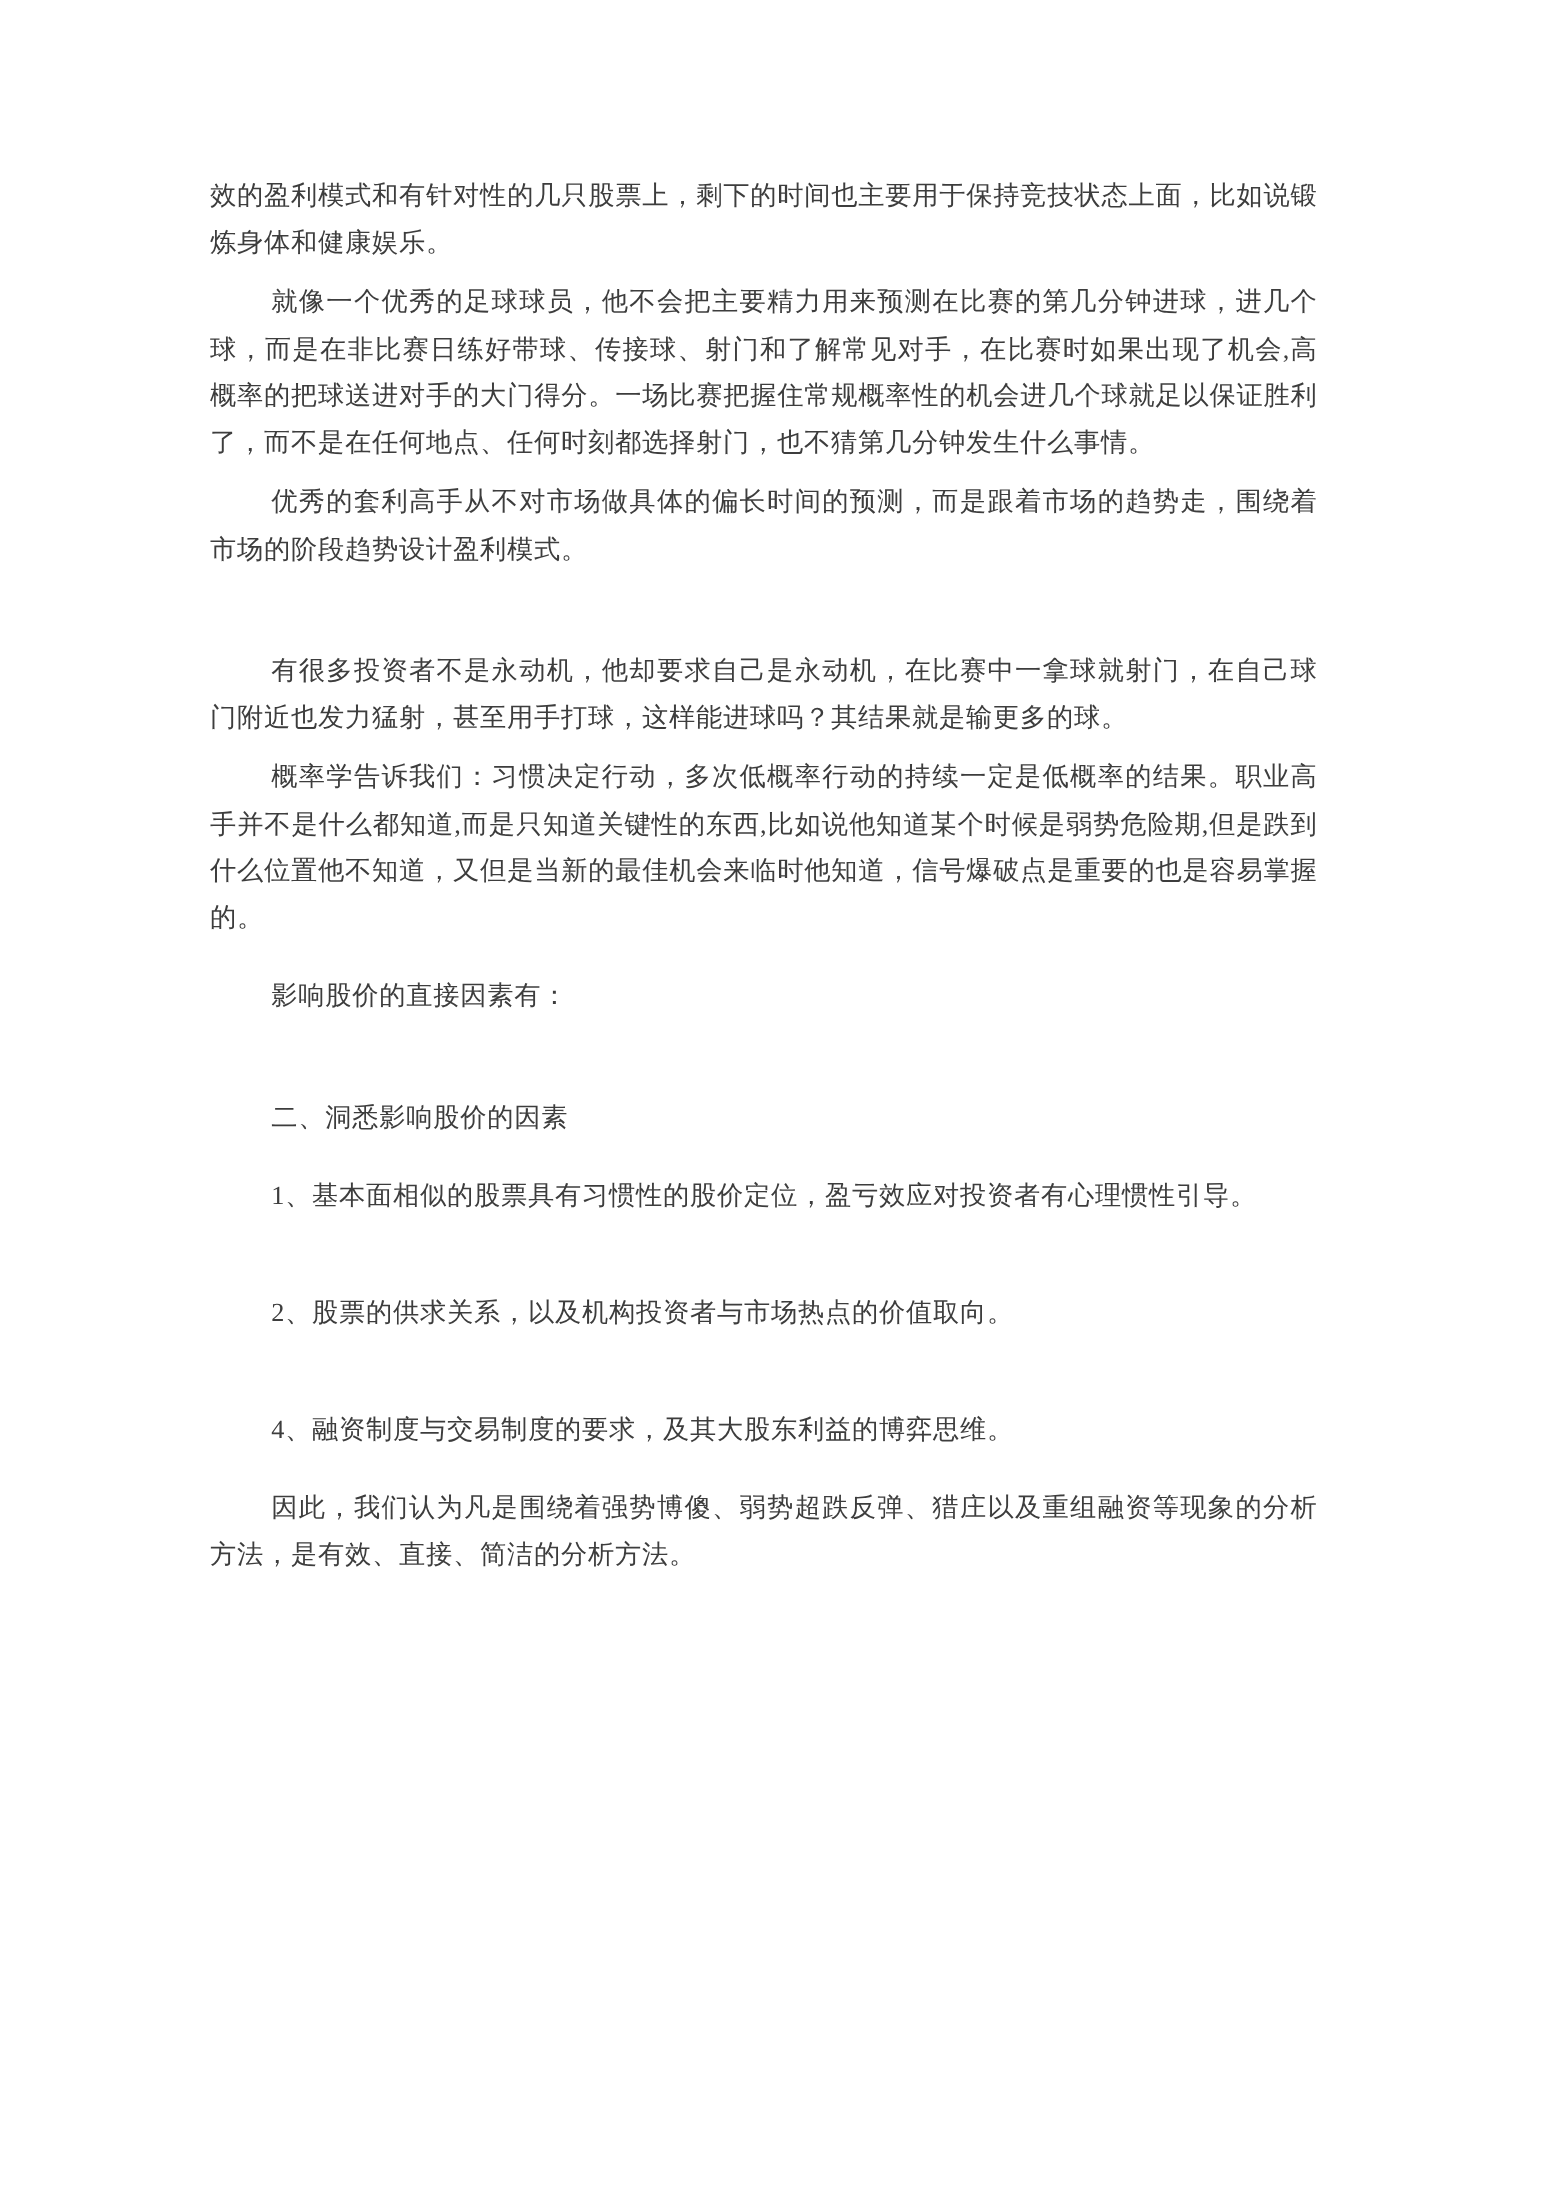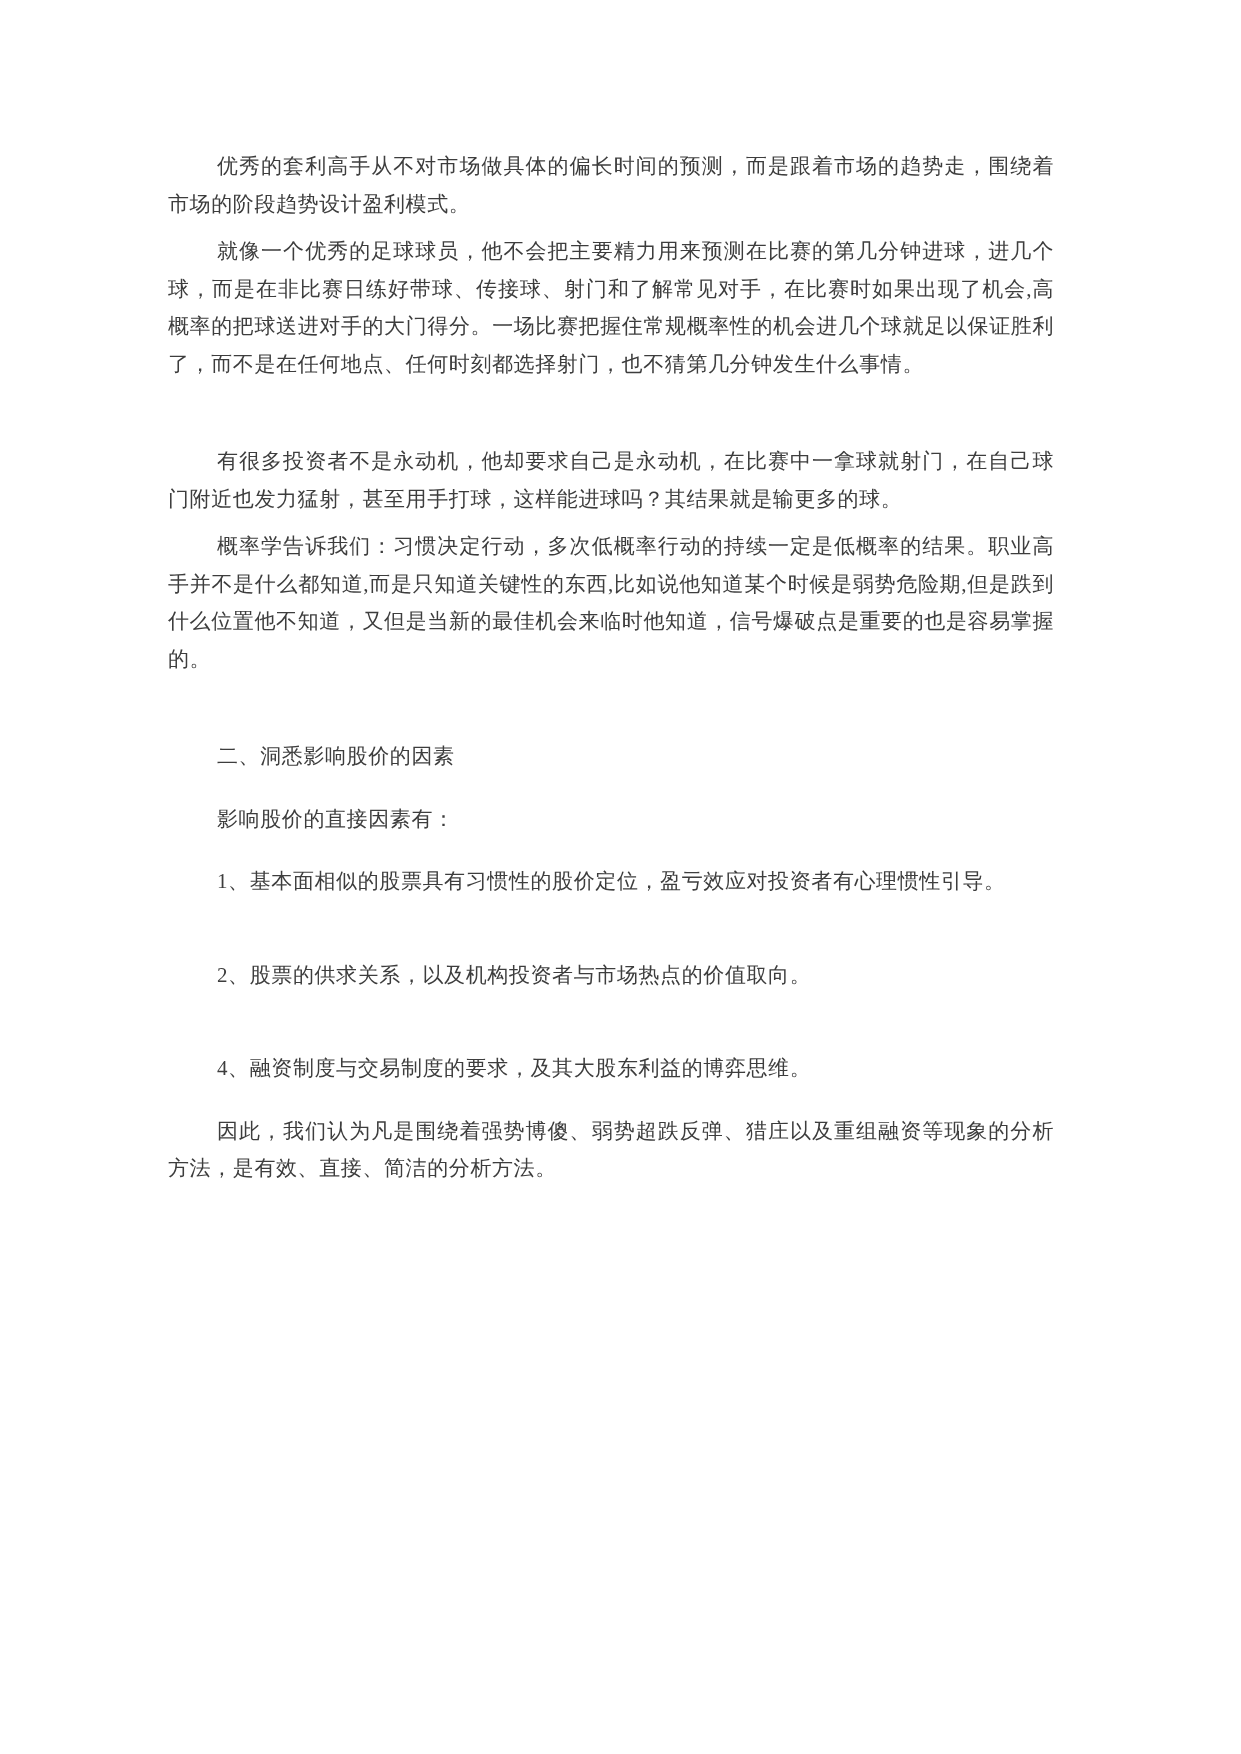--- a/index.html
+++ b/index.html
@@ -35,24 +35,25 @@
   .gap-s  { margin-top: 10px; }
   .gap-m  { margin-top: 25px; }
   .gap-l  { margin-top: 60px; }
   .gap-xl { margin-top: 56px; }
 </style>
 </head>
 <body>
 
 <div class="page">
   <div class="content">
+      <p class="para gap-first">效的盈利模式和有针对性的几只股票上，剩下的时间也主要用于保持竞技状态上面，比如说锻炼身体和健康娱乐。</p>
+      <p class="para gap-s indent">就像一个优秀的足球球员，他不会把主要精力用来预测在比赛的第几分钟进球，进几个球，而是在非比赛日练好带球、传接球、射门和了解常见对手，在比赛时如果出现了机会,高概率的把球送进对手的大门得分。一场比赛把握住常规概率性的机会进几个球就足以保证胜利了，而不是在任何地点、任何时刻都选择射门，也不猜第几分钟发生什么事情。</p>
       <p class="para gap-s indent">优秀的套利高手从不对市场做具体的偏长时间的预测，而是跟着市场的趋势走，围绕着市场的阶段趋势设计盈利模式。</p>
-      <p class="para gap-s indent">就像一个优秀的足球球员，他不会把主要精力用来预测在比赛的第几分钟进球，进几个球，而是在非比赛日练好带球、传接球、射门和了解常见对手，在比赛时如果出现了机会,高概率的把球送进对手的大门得分。一场比赛把握住常规概率性的机会进几个球就足以保证胜利了，而不是在任何地点、任何时刻都选择射门，也不猜第几分钟发生什么事情。</p>
       <p class="para gap-l indent">有很多投资者不是永动机，他却要求自己是永动机，在比赛中一拿球就射门，在自己球门附近也发力猛射，甚至用手打球，这样能进球吗？其结果就是输更多的球。</p>
       <p class="para gap-s indent">概率学告诉我们：习惯决定行动，多次低概率行动的持续一定是低概率的结果。职业高手并不是什么都知道,而是只知道关键性的东西,比如说他知道某个时候是弱势危险期,但是跌到什么位置他不知道，又但是当新的最佳机会来临时他知道，信号爆破点是重要的也是容易掌握的。</p>
+      <p class="para gap-m indent">影响股价的直接因素有：</p>
       <p class="para gap-l indent">二、洞悉影响股价的因素</p>
-      <p class="para gap-m indent">影响股价的直接因素有：</p>
       <p class="para gap-m indent">1、基本面相似的股票具有习惯性的股价定位，盈亏效应对投资者有心理惯性引导。</p>
       <p class="para gap-xl indent">2、股票的供求关系，以及机构投资者与市场热点的价值取向。</p>
       <p class="para gap-xl indent">4、融资制度与交易制度的要求，及其大股东利益的博弈思维。</p>
       <p class="para gap-m indent">因此，我们认为凡是围绕着强势博傻、弱势超跌反弹、猎庄以及重组融资等现象的分析方法，是有效、直接、简洁的分析方法。</p>
     </div>
 </div>
 
 </body></html>

